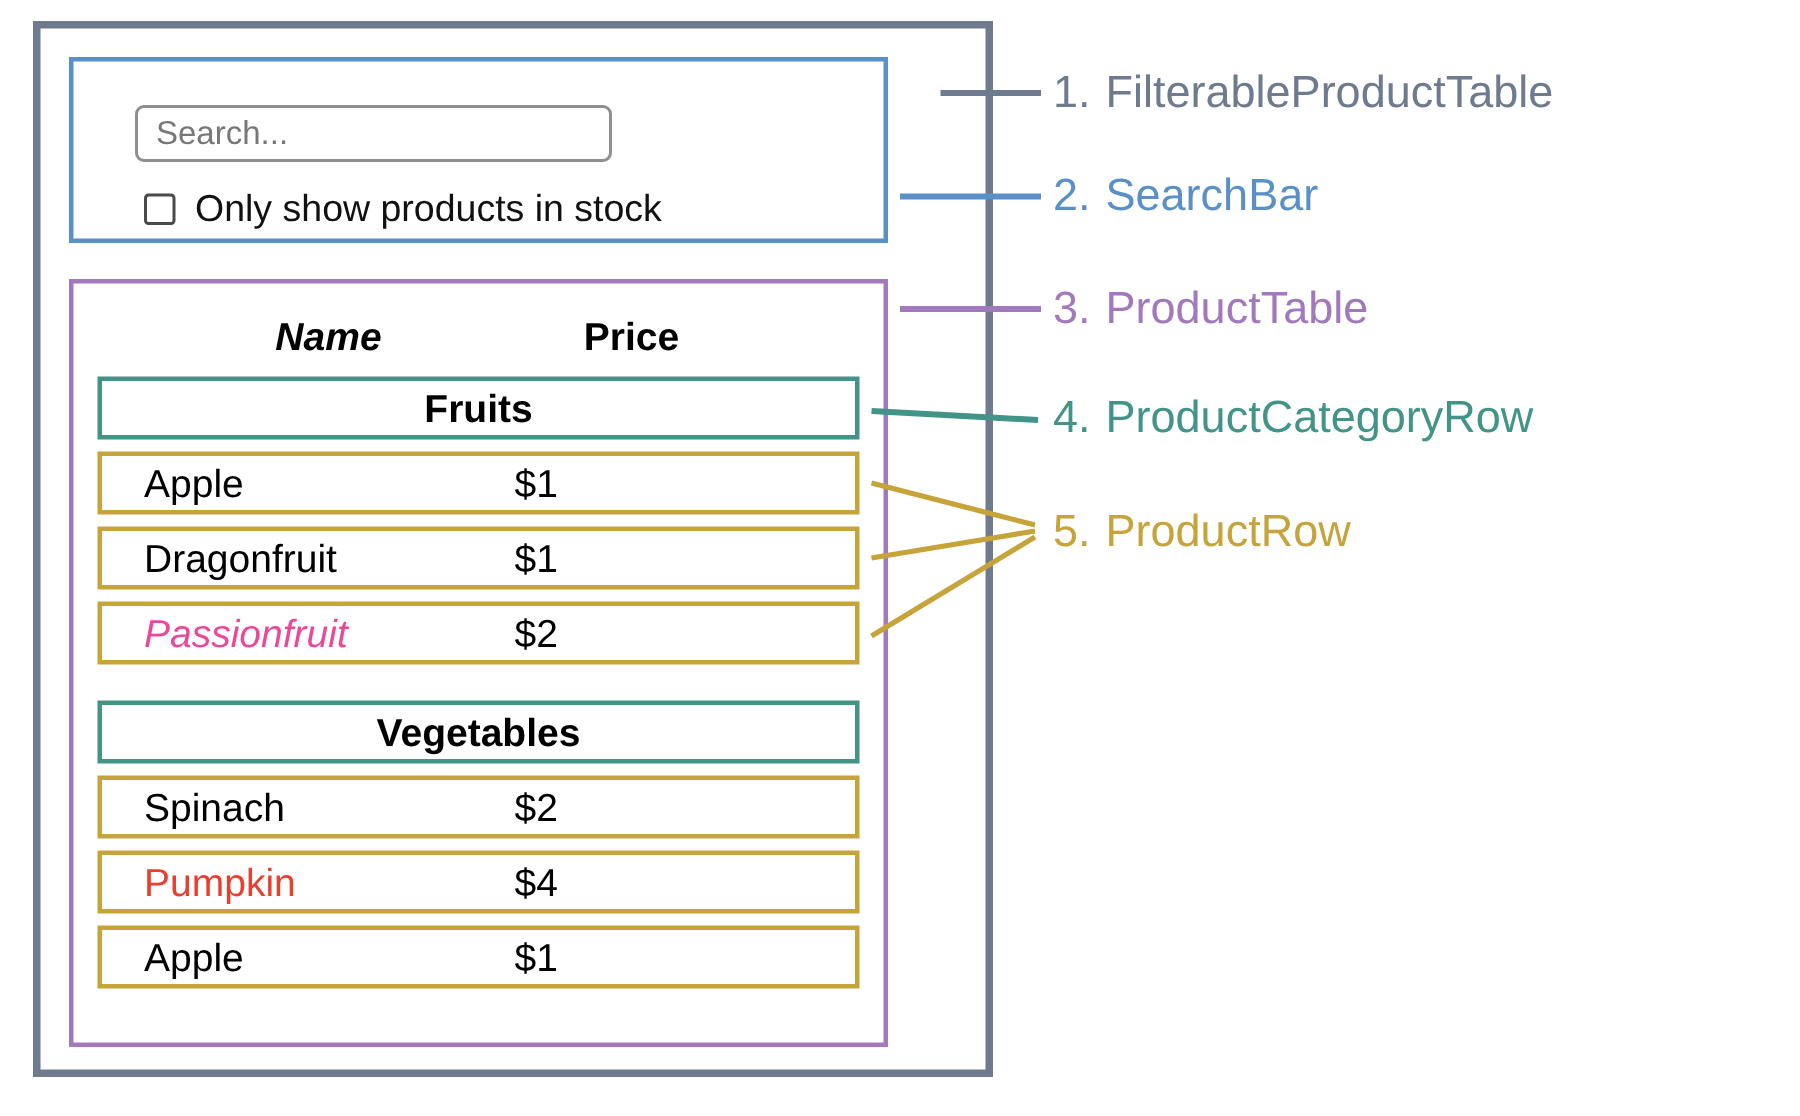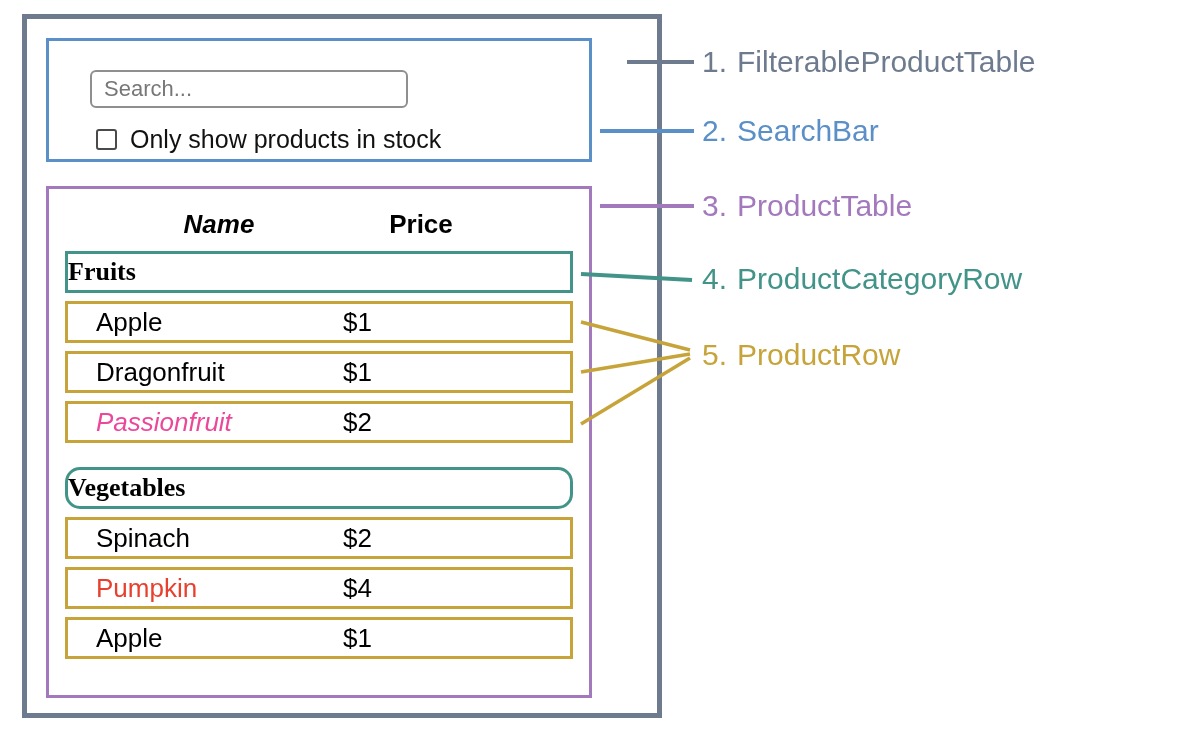--- a/index.html
+++ b/index.html
@@ -59,21 +59,21 @@
   .h-price {
     position: absolute; left: 272px; width: 200px; text-align: center;
     font-weight: bold; font-size: 26px; line-height: 54px; color: #000;
   }
   .row {
     margin: 0 16px 8px; height: 42px;
     border: 3px solid; position: relative;
     font-size: 26px; line-height: 36px; color: #000;
     background: #fff;
   }
-  .category { font-weight: bold; border-color: #429488; font-family: Liberation Serif, serif; }
+  .category { text-align: center; font-weight: bold; border-color: #429488; }
   .product  { border-color: #c6a43a; }
   .mt-lg { margin-top: 24px; }
   .p-name  { position: absolute; left: 28px; top: 0; }
   .p-price { position: absolute; left: 275px; top: 0; }
 
   
   .annotation {
     position: absolute; left: 702px;
     display: flex; gap: 10px;
     font-size: 30px; line-height: 34px; font-weight: 500;
@@ -126,21 +126,21 @@
       <div class="row product" style="border-color: rgb(198, 164, 58);">
         <span class="p-name">Dragonfruit</span>
         <span class="p-price">$1</span>
       </div>
 
       <div class="row product" style="border-color: rgb(198, 164, 58);">
         <span class="p-name" style="color: #ec4899; font-style: italic;">Passionfruit</span>
         <span class="p-price">$2</span>
       </div>
 
-      <div class="row category mt-lg" style="border-color: rgb(66, 148, 136); border-radius: 15px;">
+      <div class="row category mt-lg" style="border-color: rgb(66, 148, 136);">
         <span style="line-height:36px;">Vegetables</span>
       </div>
 
       <div class="row product" style="border-color: rgb(198, 164, 58);">
         <span class="p-name">Spinach</span>
         <span class="p-price">$2</span>
       </div>
 
       <div class="row product" style="border-color: rgb(198, 164, 58);">
         <span class="p-name" style="color: rgb(232, 64, 47);">Pumpkin</span>

